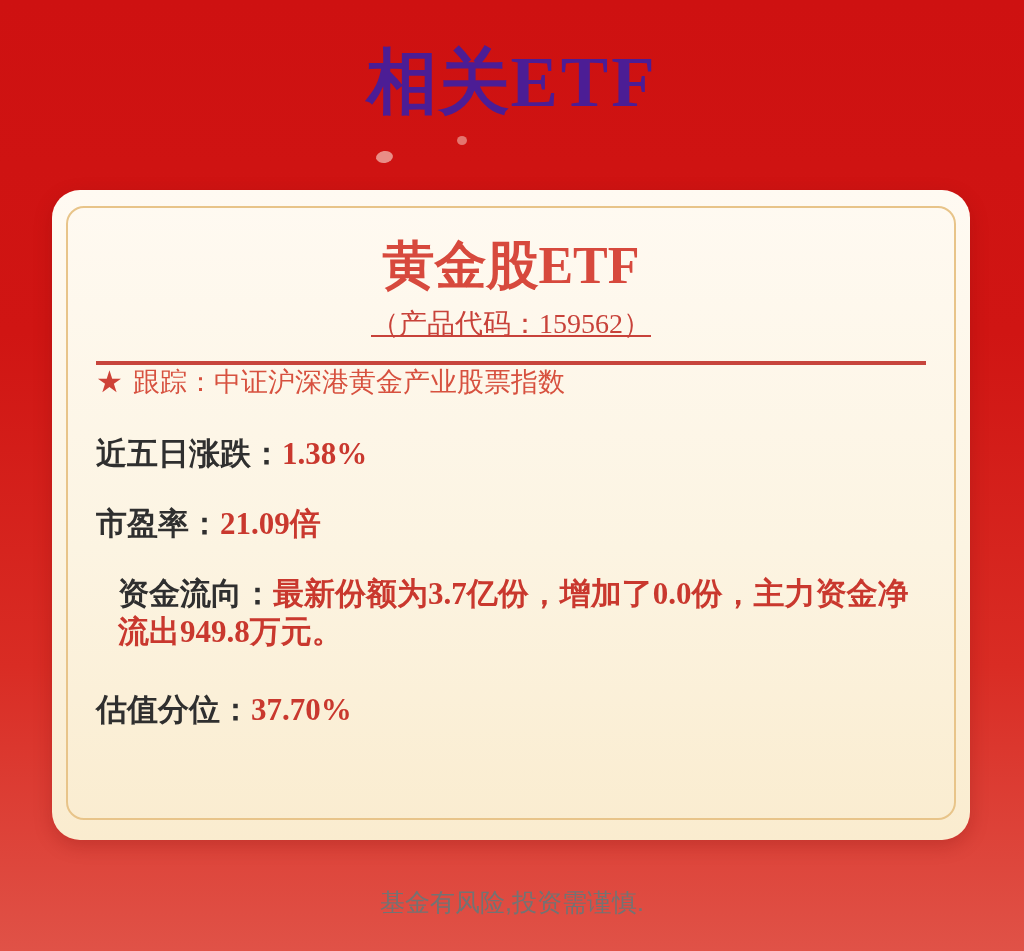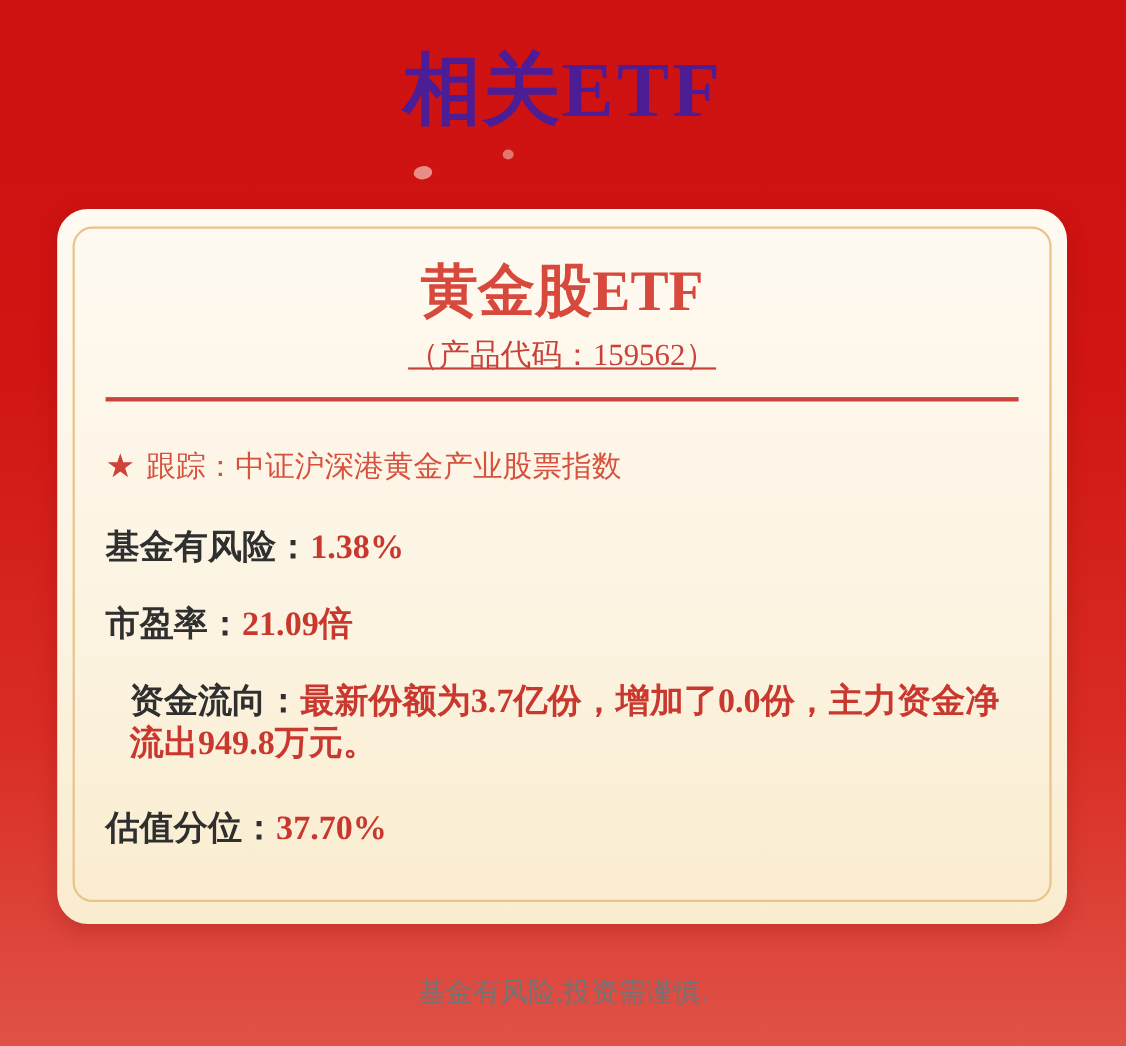--- a/index.html
+++ b/index.html
@@ -75,21 +75,20 @@
     font-family: "Liberation Serif", "DejaVu Serif", serif;
     text-decoration: underline;
   }
   .divider {
     margin-top: 20px;
     width: 100%; height: 4px;
     background: #c7453c;
   }
 
   .tracking {
-    margin-top: 42px;
     color: #d7513f;
     font-size: 27px;
     line-height: 34px;
   }
   .tracking .star-icon {
     color: #ce4237;
     font-size: 30px;
     margin-right: 10px;
     vertical-align: -1px;
   }
@@ -139,21 +138,21 @@
 
     <div class="product-code">（产品代码：159562）</div>
 
     <div class="divider"></div>
 
     <div class="tracking">
       <span class="star-icon">★</span><span>跟踪：中证沪深港黄金产业股票指数</span>
     </div>
 
     <div class="info-row row-1">
-      <span class="info-label">基金有风险：</span><span class="info-value">1.38%</span>
+      <span class="info-label">近五日涨跌：</span><span class="info-value">1.38%</span>
     </div>
 
     <div class="info-row row-2">
       <span class="info-label">市盈率：</span><span class="info-value">21.09倍</span>
     </div>
 
     <div class="info-row row-3">
       <span class="info-label">资金流向：</span><span class="info-value">最新份额为3.7亿份，增加了0.0份，主力资金净流出949.8万元。</span>
     </div>
 

